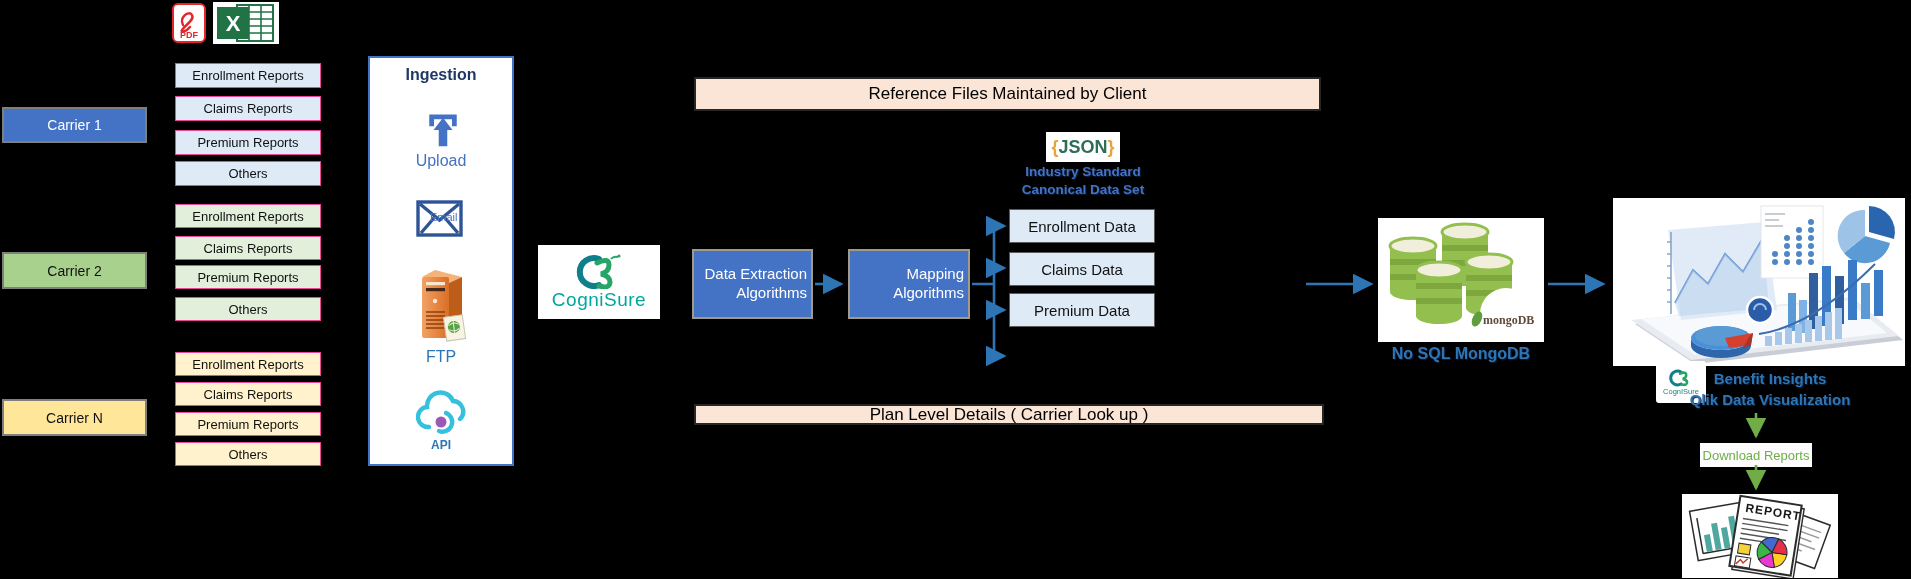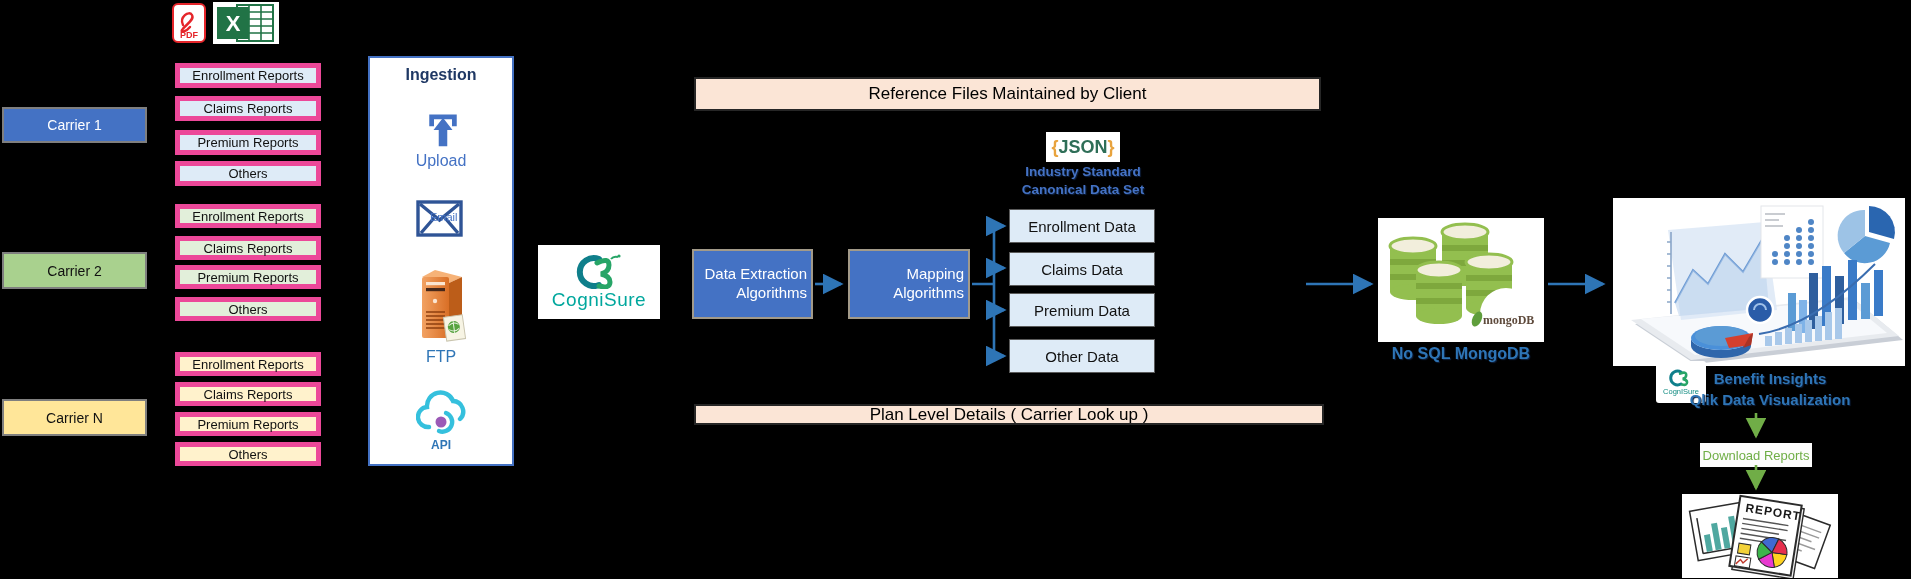--- a/index.html
+++ b/index.html
@@ -5,21 +5,21 @@
   html,body{margin:0;padding:0;background:#000;}
   .canvas{position:relative;width:1911px;height:579px;background:#000;overflow:hidden;
           font-family:"Liberation Sans",sans-serif;}
   .abs{position:absolute;box-sizing:border-box;}
   .flexc{display:flex;align-items:center;justify-content:center;text-align:center;}
 
   .carrier{border:2px solid #7f7f7f;font-size:14px;color:#fff;}
   .carrier.c2,.carrier.c3{color:#111;}
   .c1bg{background:#4472C4;} .c2bg{background:#A9D18E;} .c3bg{background:#FFE699;}
 
-  .report{left:175px;width:146px;border:5px solid #ec4899;font-size:13px;color:#111;}
+  .report{left:175px;width:146px;border:1px solid #ec4899;font-size:13px;color:#111;}
   .r1{background:#DEEBF7;} .r2{background:#E2EFDA;} .r3{background:#FFF2CC;}
 
   .panel{background:#fff;border:2px solid #4472C4;}
   .ing-title{position:absolute;top:8px;left:0;width:100%;text-align:center;
              font-weight:bold;font-size:16px;color:#1F3864;}
   .ing-label{position:absolute;width:100%;text-align:center;color:#4472C4;font-size:15px;}
 
   .proc{background:#4472C4;border:2px solid #a29a89;color:#fff;font-size:15px;
         line-height:1.25;padding:4px;text-align:right;}
   .dataset{background:#DEEBF7;border:1px solid #5a5a5a;font-size:15px;color:#111;}
@@ -143,21 +143,20 @@
     <span class="brace">{</span>
       <span class="word">JSON</span>
       <span class="brace">}</span>
   </div>
   <div class="abs bluecap" style="left:1002px;top:163px;width:162px;">Industry Standard</div>
   <div class="abs bluecap" style="left:1002px;top:181px;width:162px;">Canonical Data Set</div>
 
   <div class="abs flexc dataset" style="left:1009px;top:209px;width:146px;height:34px;">Enrollment Data</div>
   <div class="abs flexc dataset" style="left:1009px;top:252px;width:146px;height:34px;">Claims Data</div>
   <div class="abs flexc dataset" style="left:1009px;top:293px;width:146px;height:34px;">Premium Data</div>
-  <div class="abs flexc dataset" style="left:1009px;top:339px;width:146px;height:34px;">Other Data</div>
 
   <div class="abs whitebox" style="left:1378px;top:218px;width:166px;height:124px;">
     <svg width="166" height="124" viewBox="0 0 166 124">
       <g transform="translate(12,20)">
         <rect x="0" y="8" width="46" height="46" fill="#93BF4F"></rect>
           <rect x="0" y="21" width="46" height="6" fill="#7EA83D"></rect>
           <rect x="0" y="36" width="46" height="6" fill="#7EA83D"></rect>
         <ellipse cx="23" cy="54" rx="23" ry="8" fill="#93BF4F"></ellipse>
           <ellipse cx="23" cy="8" rx="23" ry="8" fill="#F2EEDC" stroke="#93BF4F" stroke-width="3"></ellipse>
       </g>

